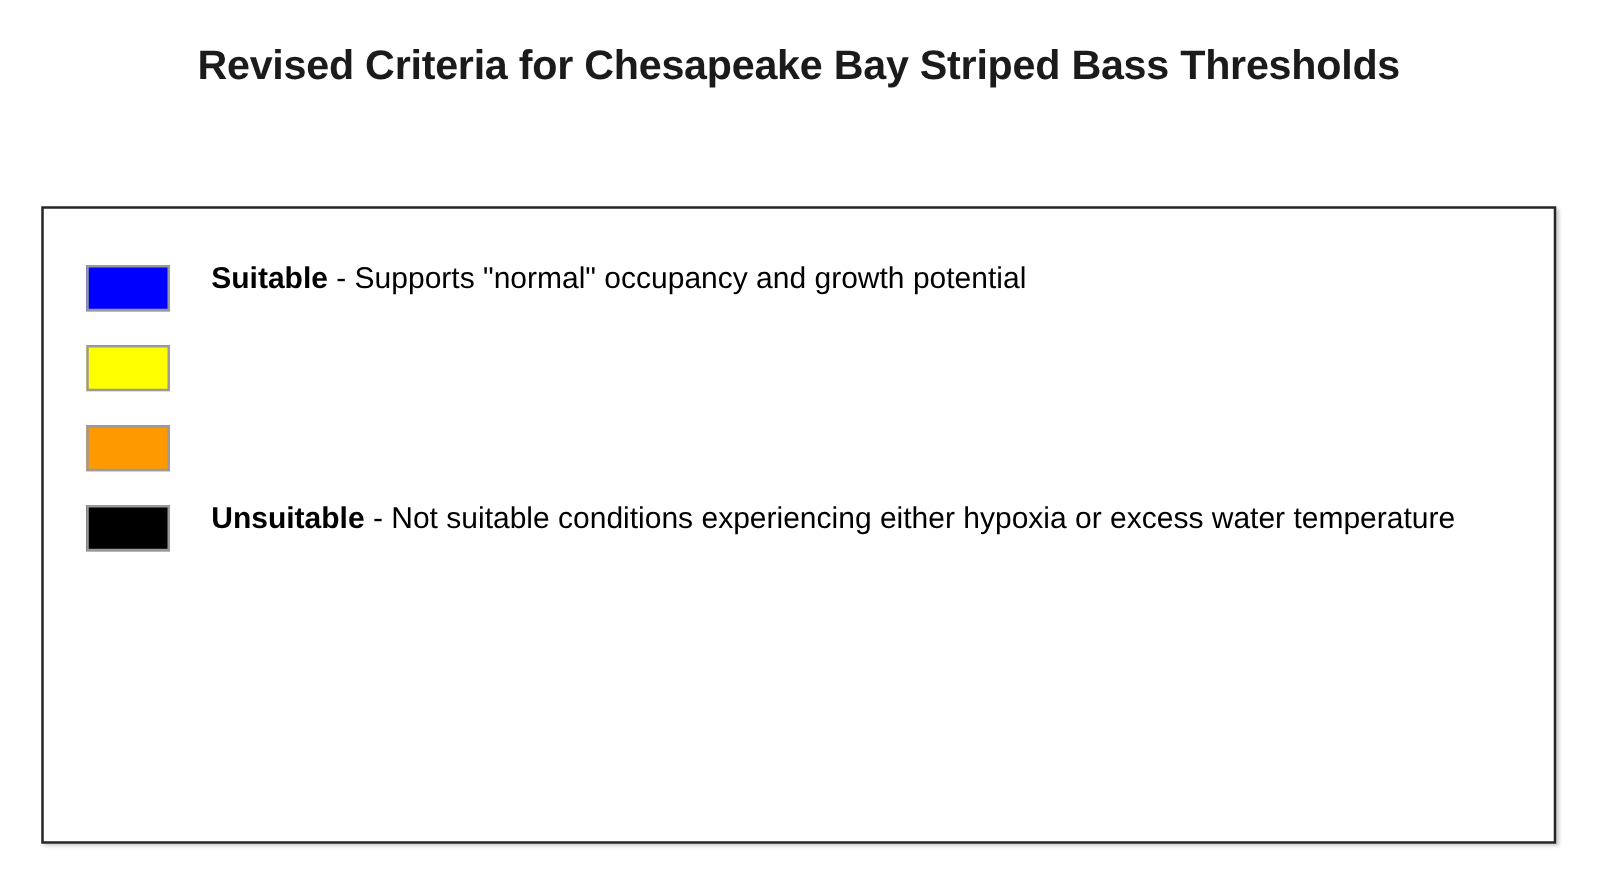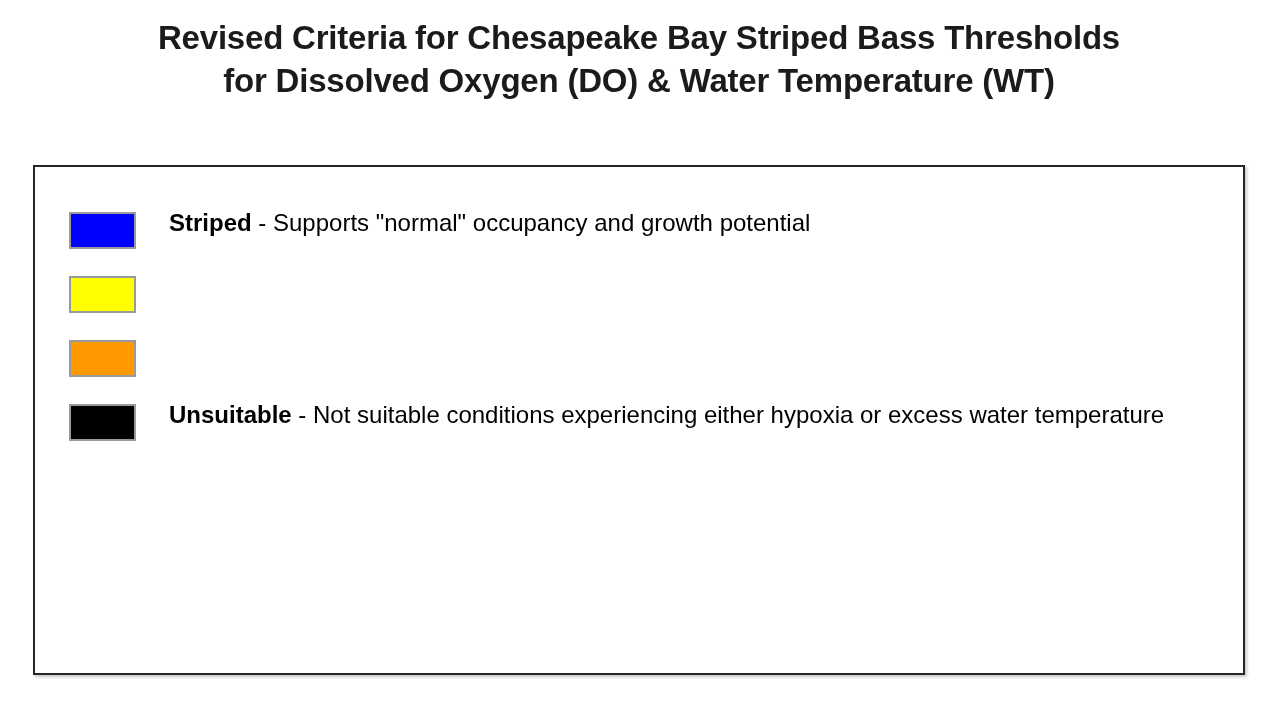--- a/index.html
+++ b/index.html
@@ -14,21 +14,21 @@
     font-family: "Liberation Sans", "DejaVu Sans", sans-serif;
     color: #000000;
     overflow: hidden;
     position: relative;
   }
 
   
   .slide-title {
     position: absolute;
     left: 33px;
-    top: 16px;
+    top: 30px;
     width: 1212px;
     text-align: center;
     font-size: 33px;
     font-weight: bold;
     line-height: 43px;
     letter-spacing: -0.2px;
     color: #1b1b1b;
   }
   .slide-title .title-line {
     display: block;
@@ -93,32 +93,31 @@
   }
   .legend-text .criteria-line {
     white-space: nowrap;
   }
 </style>
 </head>
 <body style="background: rgb(255, 255, 255);">
 
 <div class="slide-title" style="color: rgb(27, 27, 27);">
   <span class="title-line">Revised Criteria for Chesapeake Bay Striped Bass Thresholds</span>
-  <span class="title-line">for Dissolved Oxygen (DO) &amp; Water Temperature (WT)</span>
 </div>
 
 <div class="legend-panel" style="border-color: rgb(38, 38, 38);">
   <div class="legend-list">
 
     <div class="legend-row">
       <div class="swatch-cell">
         <div class="swatch" style="background: rgb(0, 0, 255); border-color: rgb(154, 154, 154);"></div>
       </div>
       <div class="legend-text">
-        <span class="desc-line"><span class="term">Striped</span><span> - </span><span>Supports "normal" occupancy and growth potential</span></span>
+        <span class="desc-line"><span class="term">Suitable</span><span> - </span><span>Supports "normal" occupancy and growth potential</span></span>
       </div>
     </div>
 
     <div class="legend-row">
       <div class="swatch-cell">
         <div class="swatch" style="background: rgb(255, 255, 0); border-color: rgb(154, 154, 154);"></div>
       </div>
       <div class="legend-text">
       </div>
     </div>

